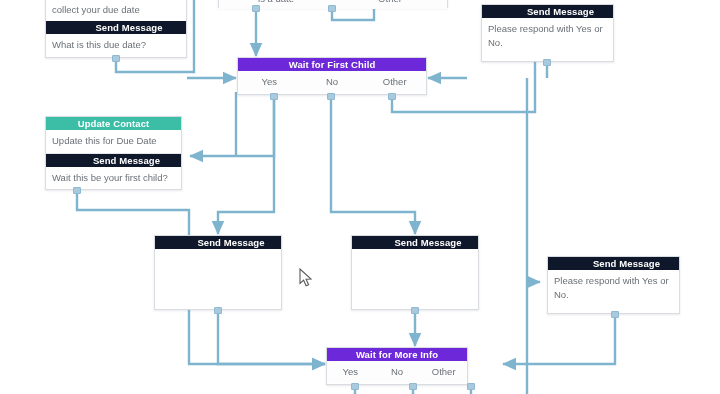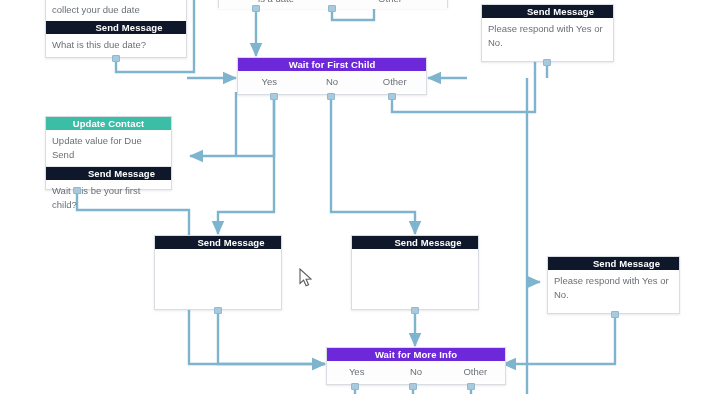--- a/index.html
+++ b/index.html
@@ -159,23 +159,23 @@
   <div class="port" style="left:233px; top:93px;"></div>
   <div class="port" style="left:290px; top:93px;"></div>
   <div class="port" style="left:351px; top:93px;"></div>
 
   <div class="node" style="left:444px; top:4px; width:133px; height:58px;">
     <div class="hdr hdr-send">Send Message</div>
     <div class="body-txt">Please respond with Yes or No.</div>
   </div>
   <div class="port" style="left:506px; top:59px;"></div>
 
-  <div class="node" style="left:8px; top:116px; width:127px; height:74px;">
+  <div class="node" style="left:8px; top:116px; width:137px; height:74px;">
     <div class="hdr hdr-update">Update Contact</div>
-    <div class="body-txt">Update value for Due Send</div>
+    <div class="body-txt">Update this for Due Date</div>
     <div class="divider"></div>
     <div class="hdr hdr-send">Send Message</div>
     <div class="body-txt">Wait this be your first child?</div>
   </div>
   <div class="port" style="left:36px; top:187px;"></div>
 
   <div class="node" style="left:117px; top:235px; width:128px; height:75px;">
     <div class="hdr hdr-send">Send Message</div>
   </div>
   <div class="port" style="left:177px; top:307px;"></div>
@@ -184,21 +184,21 @@
     <div class="hdr hdr-send">Send Message</div>
   </div>
   <div class="port" style="left:374px; top:307px;"></div>
 
   <div class="node" style="left:510px; top:256px; width:133px; height:58px;">
     <div class="hdr hdr-send">Send Message</div>
     <div class="body-txt">Please respond with Yes or No.</div>
   </div>
   <div class="port" style="left:574px; top:311px;"></div>
 
-  <div class="node" style="left:289px; top:347px; width:180px; height:38px;">
+  <div class="node" style="left:289px; top:347px; width:142px; height:38px;">
     <div class="hdr hdr-wait">Wait for More Info</div>
     <div class="wait-opts">
       <div class="wait-opt">Yes</div>
       <div class="wait-opt">No</div>
       <div class="wait-opt">Other</div>
     </div>
   </div>
   <div class="port" style="left:314px; top:383px;"></div>
   <div class="port" style="left:372px; top:383px;"></div>
   <div class="port" style="left:430px; top:383px;"></div>

